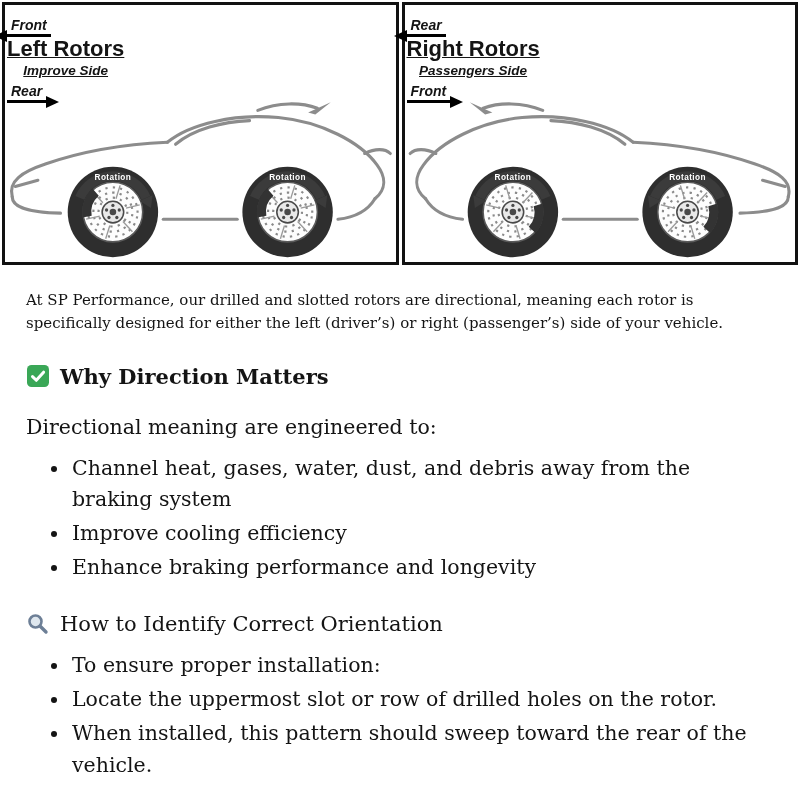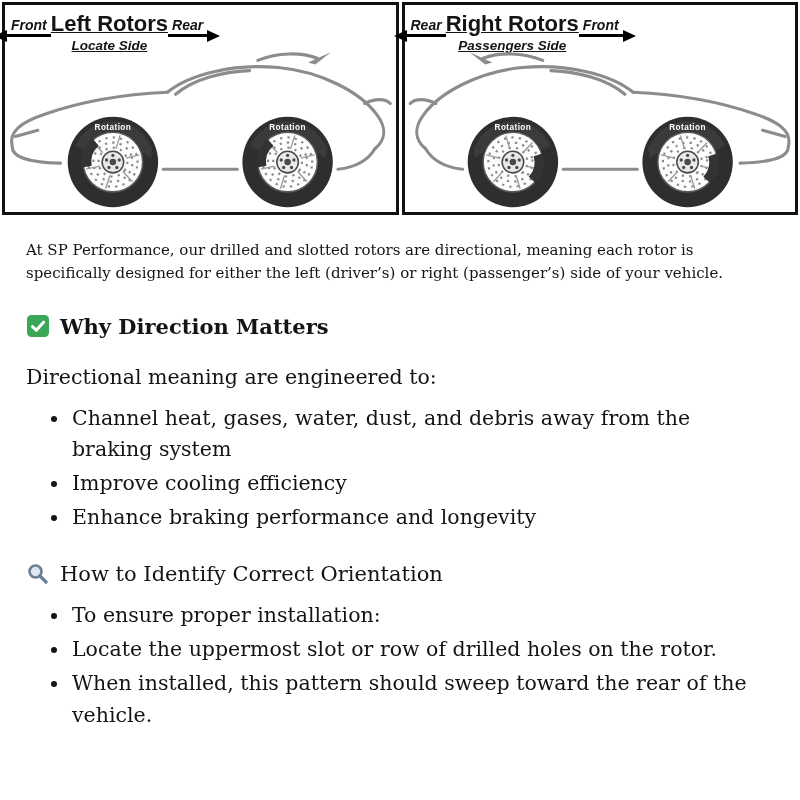--- a/index.html
+++ b/index.html
@@ -8,22 +8,23 @@
     font-family:"DejaVu Serif","Liberation Serif",serif;
     overflow:hidden;
   }
 
   
   .diagram { display:flex; padding:2px; box-sizing:border-box; }
   .panel { flex:1; border:3px solid #111; background:#fff; min-width:0; }
   .panel + .panel { margin-left:3px; }
 
   .panel-header {
-    display:flex; align-items:flex-start;
+    display:flex; justify-content:space-between; align-items:flex-start;
     padding:7px 14px 0 2px;
+    flex-direction:column;
   }
   .dir {
     font-family:"Liberation Sans",sans-serif; font-style:italic; font-weight:700;
     font-size:14px; border-bottom:3px solid #000; padding:0 4px 1px 4px;
     position:relative; margin-top:5px; white-space:nowrap;
   }
   .dir.left::before {
     content:""; position:absolute; left:-13px; bottom:-8px;
     border:6.5px solid transparent; border-right:13px solid #000; border-left:0;
     width:0; height:0;
@@ -132,21 +133,21 @@
   </defs>
 </svg>
 
 <div class="diagram">
 
   <div class="panel">
     <div class="panel-header">
       <span class="dir left">Front</span>
       <span class="panel-title">
         <span class="t1">Left Rotors</span><br>
-        <span class="t2">Locate Side</span>
+        <span class="t2">Improve Side</span>
       </span>
       <span class="dir right">Rear</span>
     </div>
     <svg class="car" viewBox="0 0 380 160">
       <use href="#carbody"></use>
       <use href="#wheelL" transform="translate(105,112)"></use>
       <use href="#wheelL" transform="translate(275,112)"></use>
     </svg>
   </div>
 

